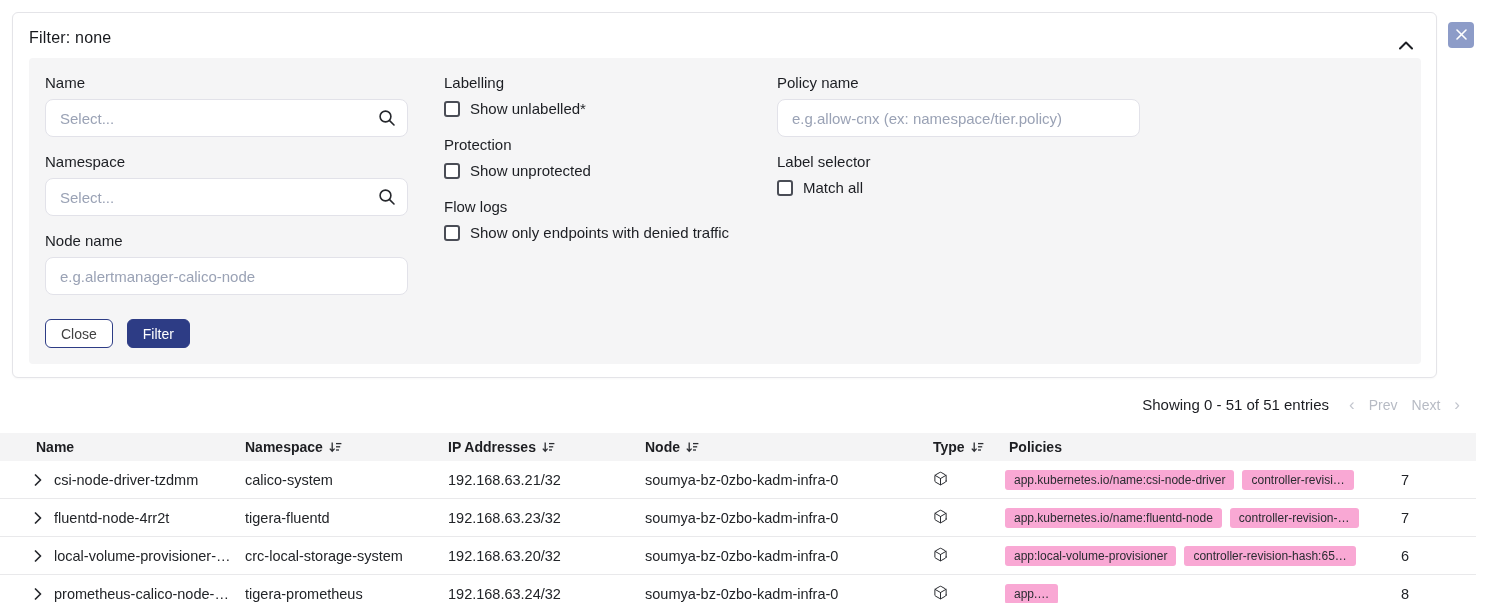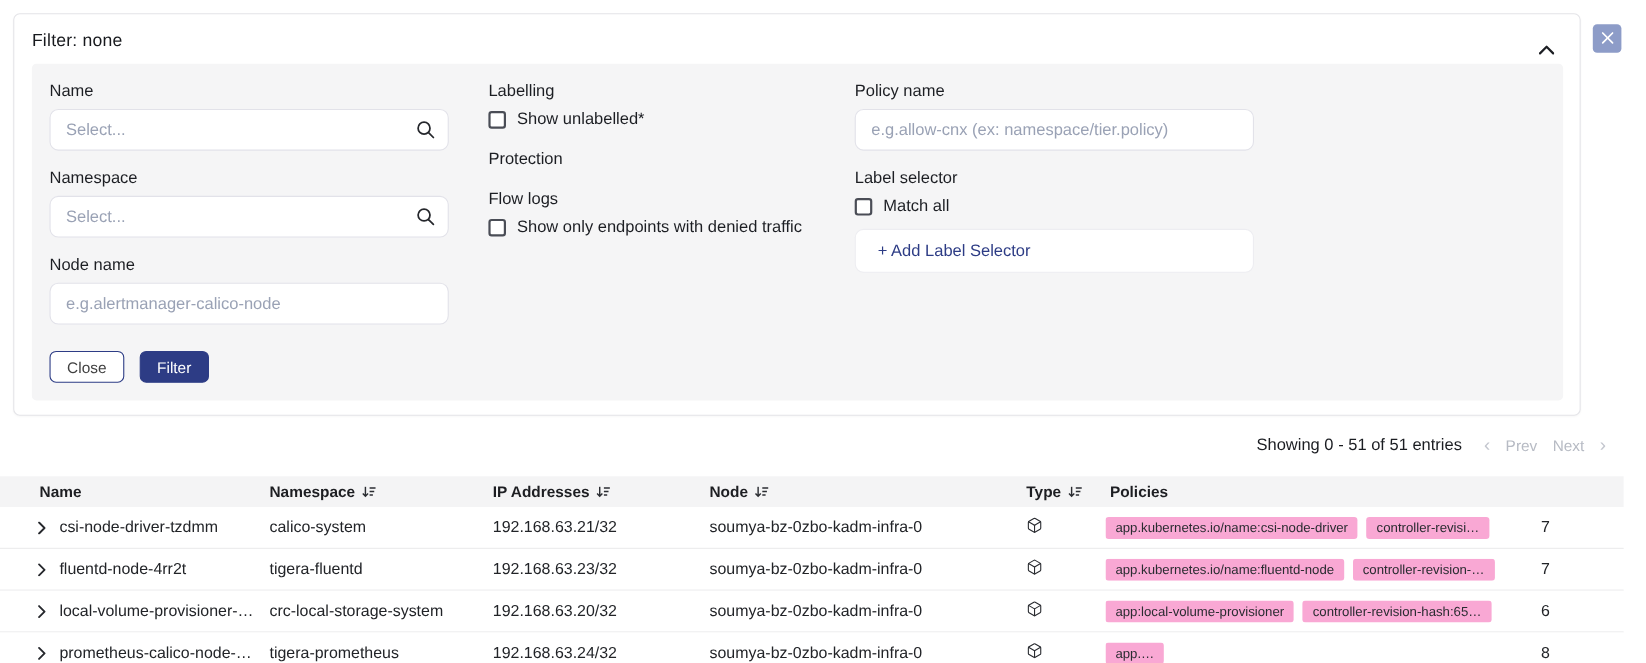--- a/index.html
+++ b/index.html
@@ -127,20 +127,24 @@
       <div class="fcol fcol2">
         <div class="cb-group">
           <div class="f-label">Labelling</div>
           <div class="cb-row">
             <span class="cb-box"></span>
             <span class="cb-text">Show unlabelled*</span>
           </div>
         </div>
         <div class="cb-group">
           <div class="f-label">Protection</div>
+          <div class="cb-row">
+            <span class="cb-box"></span>
+            <span class="cb-text">Show unprotected</span>
+          </div>
         </div>
         <div class="cb-group">
           <div class="f-label">Flow logs</div>
           <div class="cb-row">
             <span class="cb-box"></span>
             <span class="cb-text">Show only endpoints with denied traffic</span>
           </div>
         </div>
       </div>
 
@@ -150,21 +154,20 @@
           <div class="input-wrap no-icon">
             <input type="text" placeholder="e.g.allow-cnx (ex: namespace/tier.policy)" style="">
           </div>
         </div>
         <div>
           <div class="f-label">Label selector</div>
           <div class="cb-row">
             <span class="cb-box"></span>
             <span class="cb-text">Match all</span>
           </div>
-          <button class="add-selector-btn">+ Add Label Selector</button>
         </div>
       </div>
 
     </div>
   </div>
 
   <button class="close-x-btn">
     <span>
       <svg width="11" height="11" viewBox="0 0 11 11">
           <line x1="1" y1="1" x2="10" y2="10" stroke="#fff" stroke-width="1.6" stroke-linecap="round"></line>

